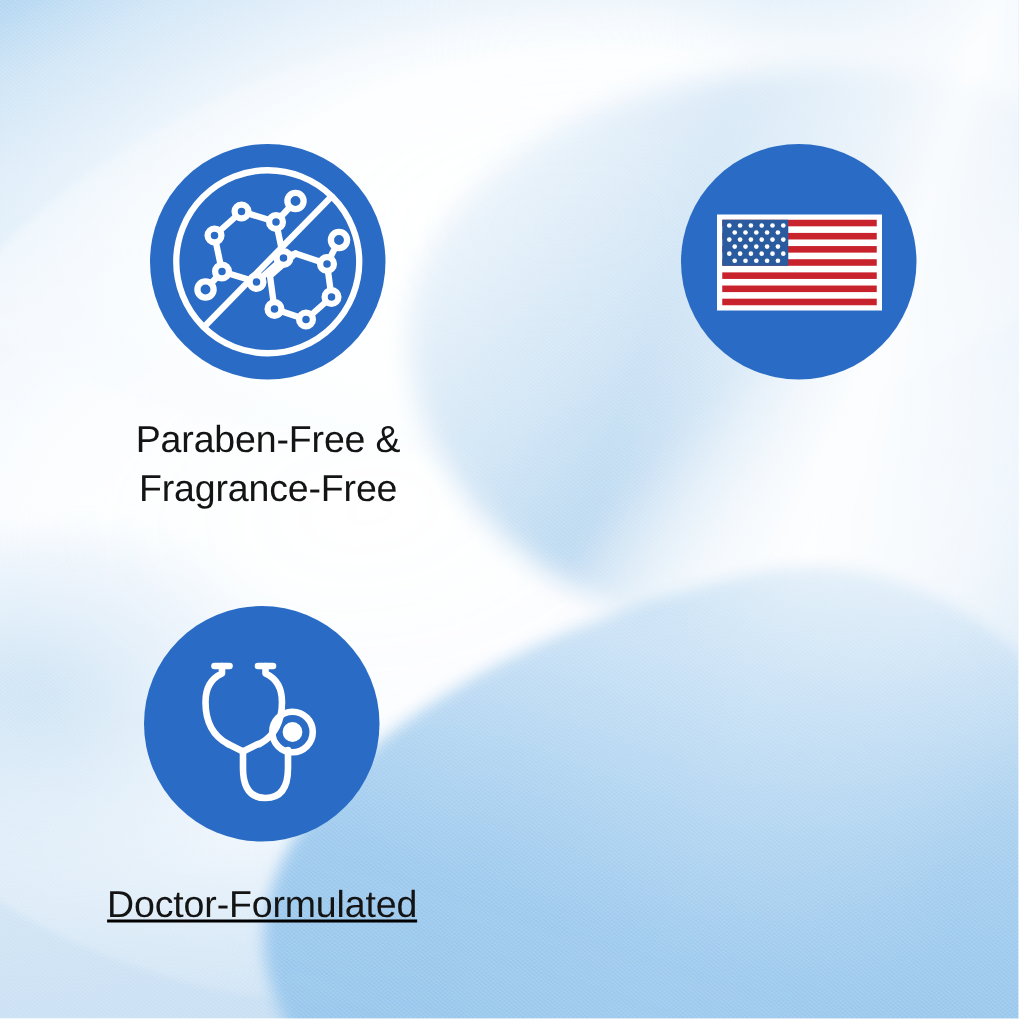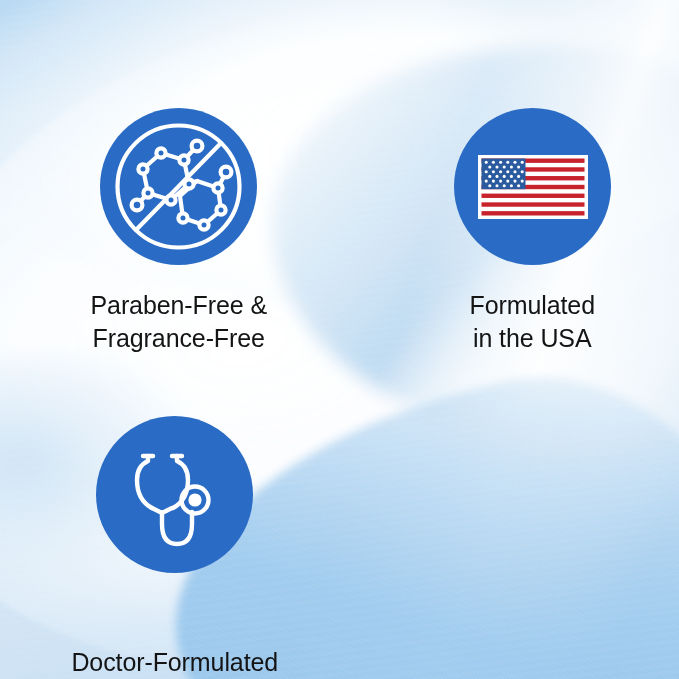--- a/index.html
+++ b/index.html
@@ -175,22 +175,22 @@
     display: grid;
     grid-template-columns: 1fr 1fr;
     grid-template-rows: 1fr 1fr;
     z-index: 5;
   }
   .cell {
     display: flex;
     flex-direction: column;
     align-items: center;
   }
-  .cell.r1 { justify-content: flex-start; padding-top: 96px; margin-top: 12px; }
-  .cell.r2 { justify-content: space-between; padding-top: 60px; }
+  .cell.r1 { justify-content: flex-start; padding-top: 96px; }
+  .cell.r2 { justify-content: flex-start; padding-top: 60px; text-decoration: underline; }
 
   .cell.c1.r1 { padding-left: 18px; }
   .cell.c2.r1 { padding-left: 46px; }
   .cell.c1.r2 { padding-left: 10px; }
   .cell.c2.r2 { padding-left: 46px; }
 
   .badge-circle {
     width: 157px;
     height: 157px;
     border-radius: 50%;
@@ -330,22 +330,20 @@
 
               <circle cx="35.8" cy="77.8" r="1.55"></circle>
                 <circle cx="43.0" cy="77.8" r="1.55"></circle>
               <circle cx="50.2" cy="77.8" r="1.55"></circle>
                 <circle cx="57.4" cy="77.8" r="1.55"></circle>
               <circle cx="64.6" cy="77.8" r="1.55"></circle>
             </g>
           </g>
         </svg>
       </div>
-      <div class="badge-label">Formulated
-in the USA</div>
     </div>
 
     <div class="cell c1 r2">
       <div class="badge-circle">
         <svg width="157" height="157" viewBox="0 0 157 157">
           <g fill="none" stroke="#ffffff" stroke-width="4.4" stroke-linecap="round" stroke-linejoin="round">
 
             <path d="M52,40 L52,45 Q41,50 41,64 Q41,84 56,92"></path>
 
             <path d="M81,40 L81,45 Q92,50 92,64 Q92,84 77,92"></path>

